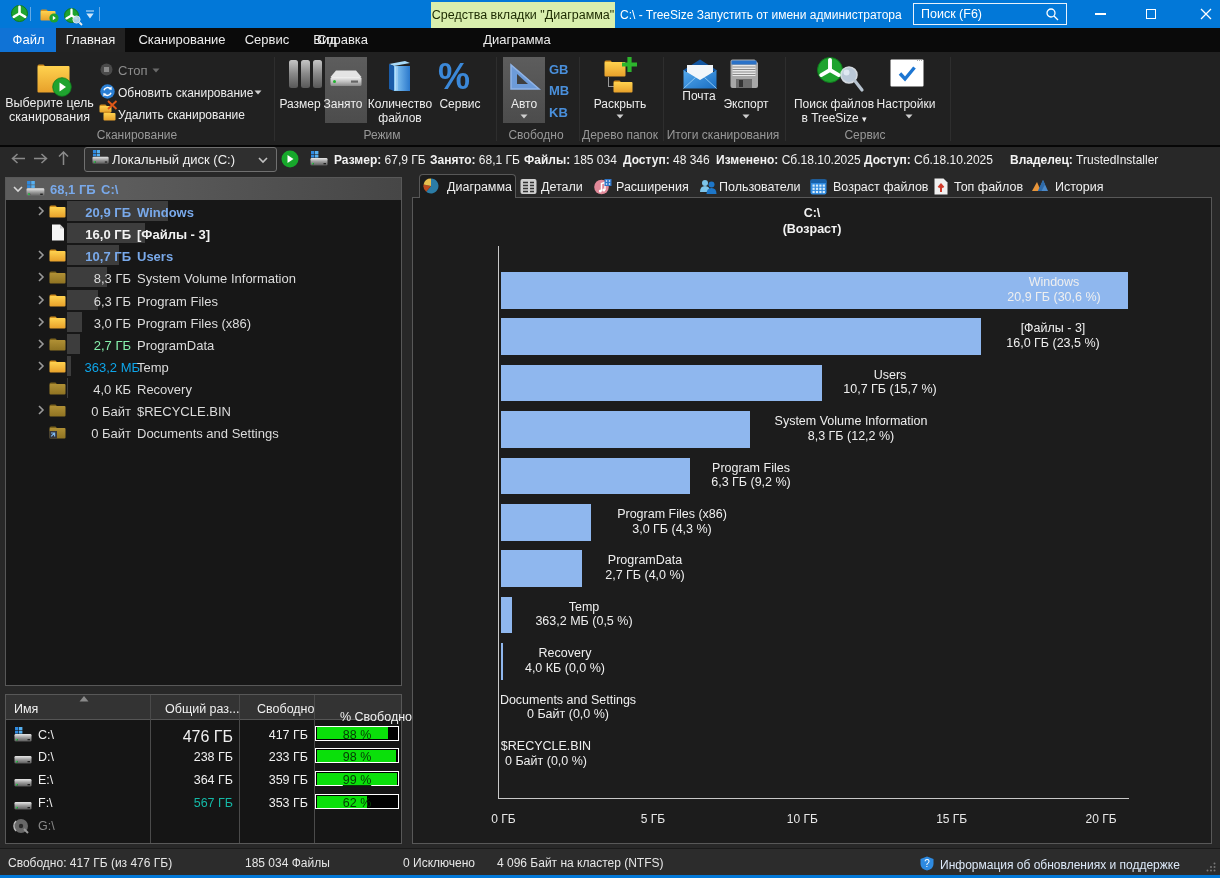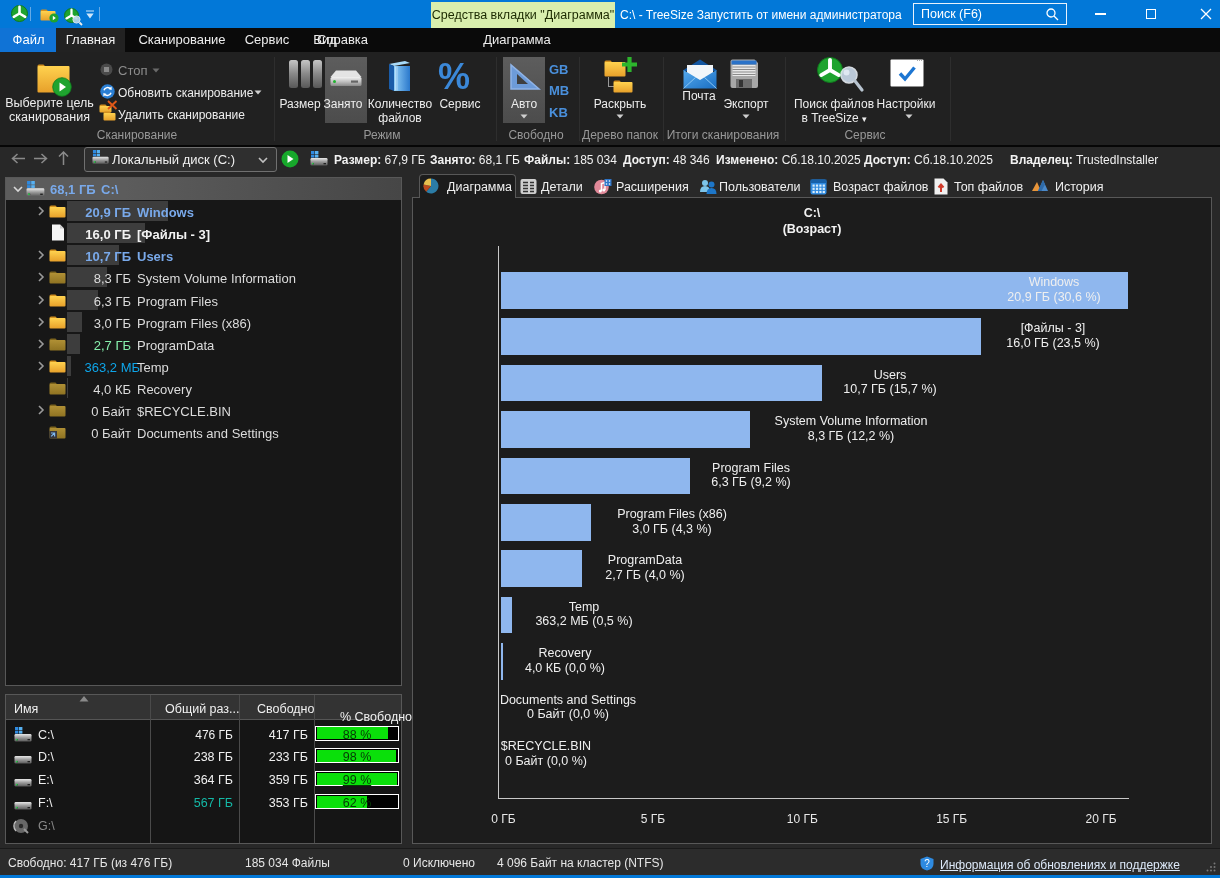--- a/index.html
+++ b/index.html
@@ -557,21 +557,21 @@
     <rect x="0.5" y="7" width="17" height="7.5" rx="1.2" fill="url(#dg)"></rect>
     <rect x="2" y="12" width="2" height="1.3" fill="#222"></rect>
     <rect x="13.5" y="12" width="2.5" height="1.3" fill="#222"></rect>
     <circle cx="2.8" cy="12.6" r="0.9" fill="#2fd44f"></circle>
     <rect x="1" y="0" width="3.4" height="3.4" fill="#2f8ae0"></rect>
     <rect x="5" y="0" width="3.4" height="3.4" fill="#57b1f2"></rect>
     <rect x="1" y="4" width="3.4" height="2.6" fill="#2f8ae0"></rect>
     <rect x="5" y="4" width="3.4" height="2.6" fill="#57b1f2"></rect>
   </svg>
 <div class="a" style="left:38px;top:727.5px;font-size:12.5px;color:#f0f0f0;">C:\</div>
-<div class="a" style="left:165px;top:727.5px;width:68px;text-align:right;font-size:12px;color:#f0f0f0;">476 ГБ</div>
+<div class="a" style="left:165px;top:727.5px;width:68px;text-align:right;font-size:16px;color:#f0f0f0;">476 ГБ</div>
 <div class="a" style="left:240px;top:727.5px;width:68px;text-align:right;font-size:12.5px;color:#f0f0f0;">417 ГБ</div>
 <div class="a" style="left:315px;top:725.5px;width:84px;height:15px;background:#000;border:1.5px solid #fff;"></div>
 <div class="a" style="left:316.5px;top:727px;width:71.28px;height:12px;background:#0ae00a;"></div>
 <div class="a" style="left:315px;top:727.5px;width:84px;text-align:center;font-size:12.5px;color:#063a06;">88 %</div>
 <svg class="a" style="left:14px;top:749.35px;transform:scale(1);transform-origin:0 0;" width="18" height="15" viewBox="0 0 18 15">
     <defs>
       <linearGradient id="dg" x1="0" y1="0" x2="0" y2="1">
         <stop offset="0" stop-color="#e8e8e8"></stop>
         <stop offset="0.5" stop-color="#9a9a9a"></stop>
         <stop offset="1" stop-color="#5a5a5a"></stop>
@@ -725,21 +725,21 @@
 <div class="a xlab" style="left:1071.1px;">20 ГБ</div>
 <div class="a statusbar"></div>
 <div class="a" style="left:8px;top:856px;font-size:12px;">Свободно: 417 ГБ  (из 476 ГБ)</div>
 <div class="a" style="left:245px;top:856px;font-size:12px;">185 034 Файлы</div>
 <div class="a" style="left:403px;top:856px;font-size:12px;">0 Исключено</div>
 <div class="a" style="left:497px;top:856px;font-size:12px;">4 096 Байт на кластер (NTFS)</div>
 <svg class="a" style="left:920px;top:856px;" width="14" height="15" viewBox="0 0 14 15">
     <path d="M7 0.5 L13.5 3 V8 q0 5-6.5 6.5 Q0.5 13 0.5 8 V3 z" fill="#2e8ae0"></path>
     <text x="7" y="11" text-anchor="middle" font-size="10" fill="#fff" font-family="Liberation Sans">?</text>
   </svg>
-<div class="a" style="left:940px;top:858px;font-size:12px;color:#dce8f8;text-decoration:underline;">Информация об обновлениях и поддержке</div>
+<div class="a" style="left:940px;top:858px;font-size:12px;color:#dce8f8;">Информация об обновлениях и поддержке</div>
 <svg class="a" style="left:1206px;top:862px;" width="10" height="10" viewBox="0 0 10 10">
     <circle cx="8.5" cy="1.5" r="1" fill="#777"></circle>
     <circle cx="8.5" cy="5" r="1" fill="#777"></circle>
     <circle cx="8.5" cy="8.5" r="1" fill="#777"></circle>
     <circle cx="5" cy="5" r="1" fill="#777"></circle>
     <circle cx="5" cy="8.5" r="1" fill="#777"></circle>
     <circle cx="1.5" cy="8.5" r="1" fill="#777"></circle>
   </svg>
 <div class="a blueline"></div>
 </body></html>

